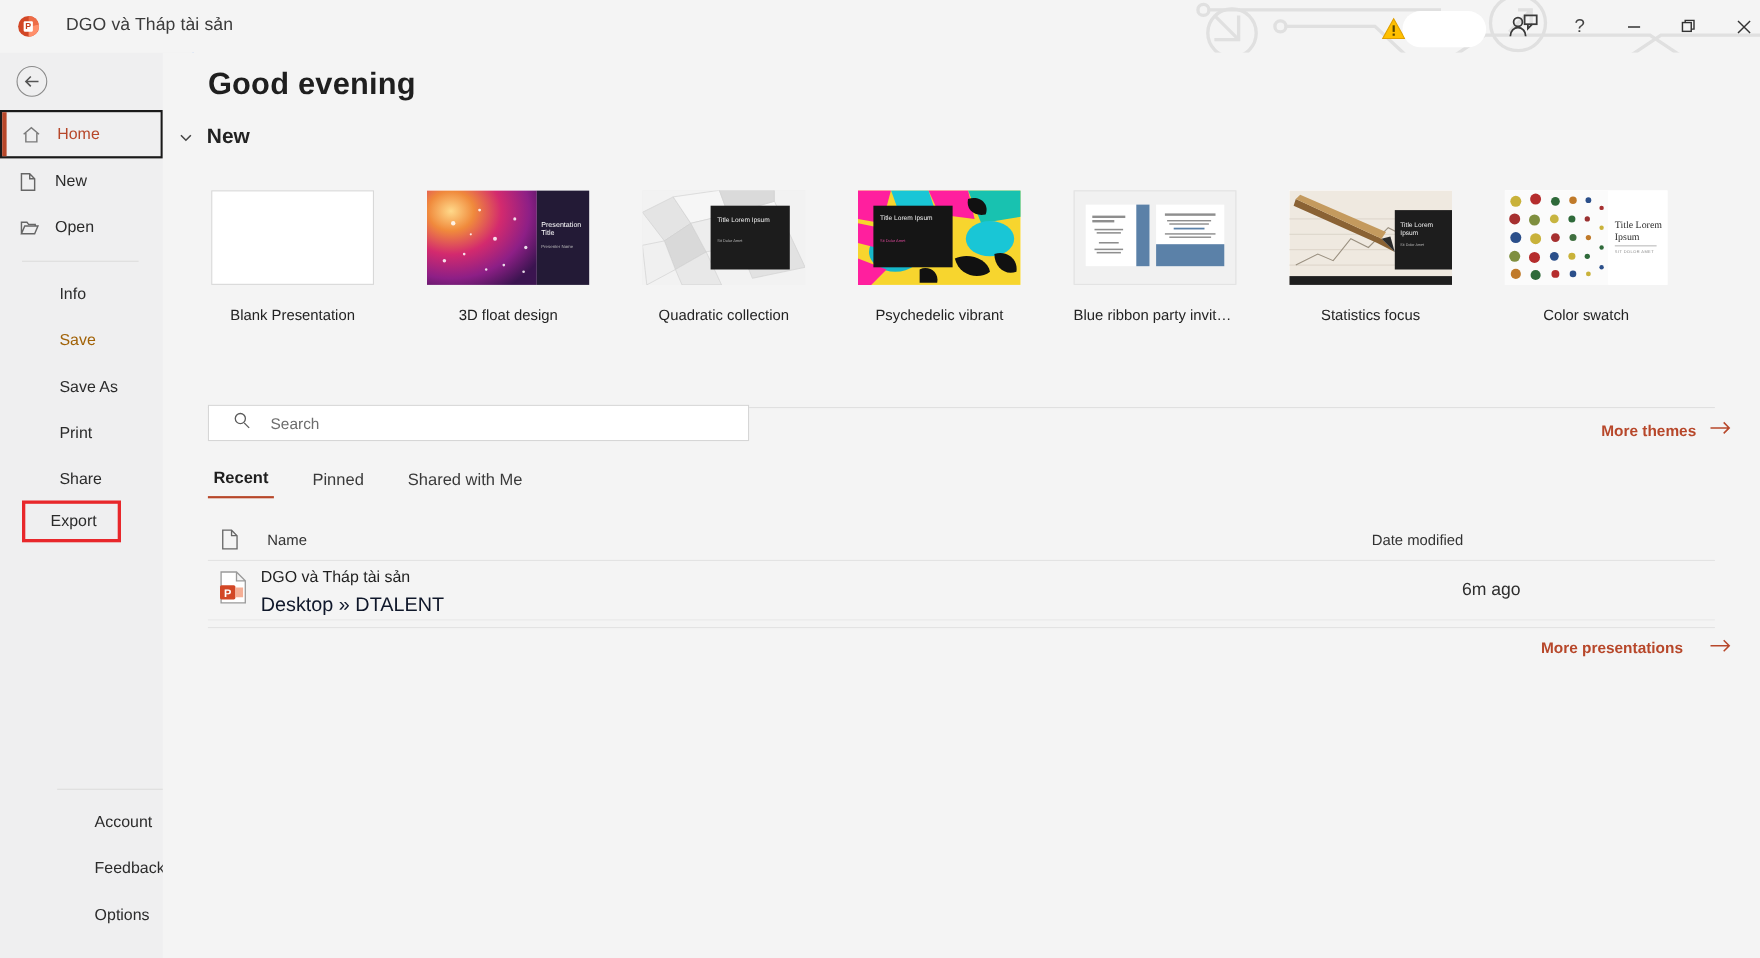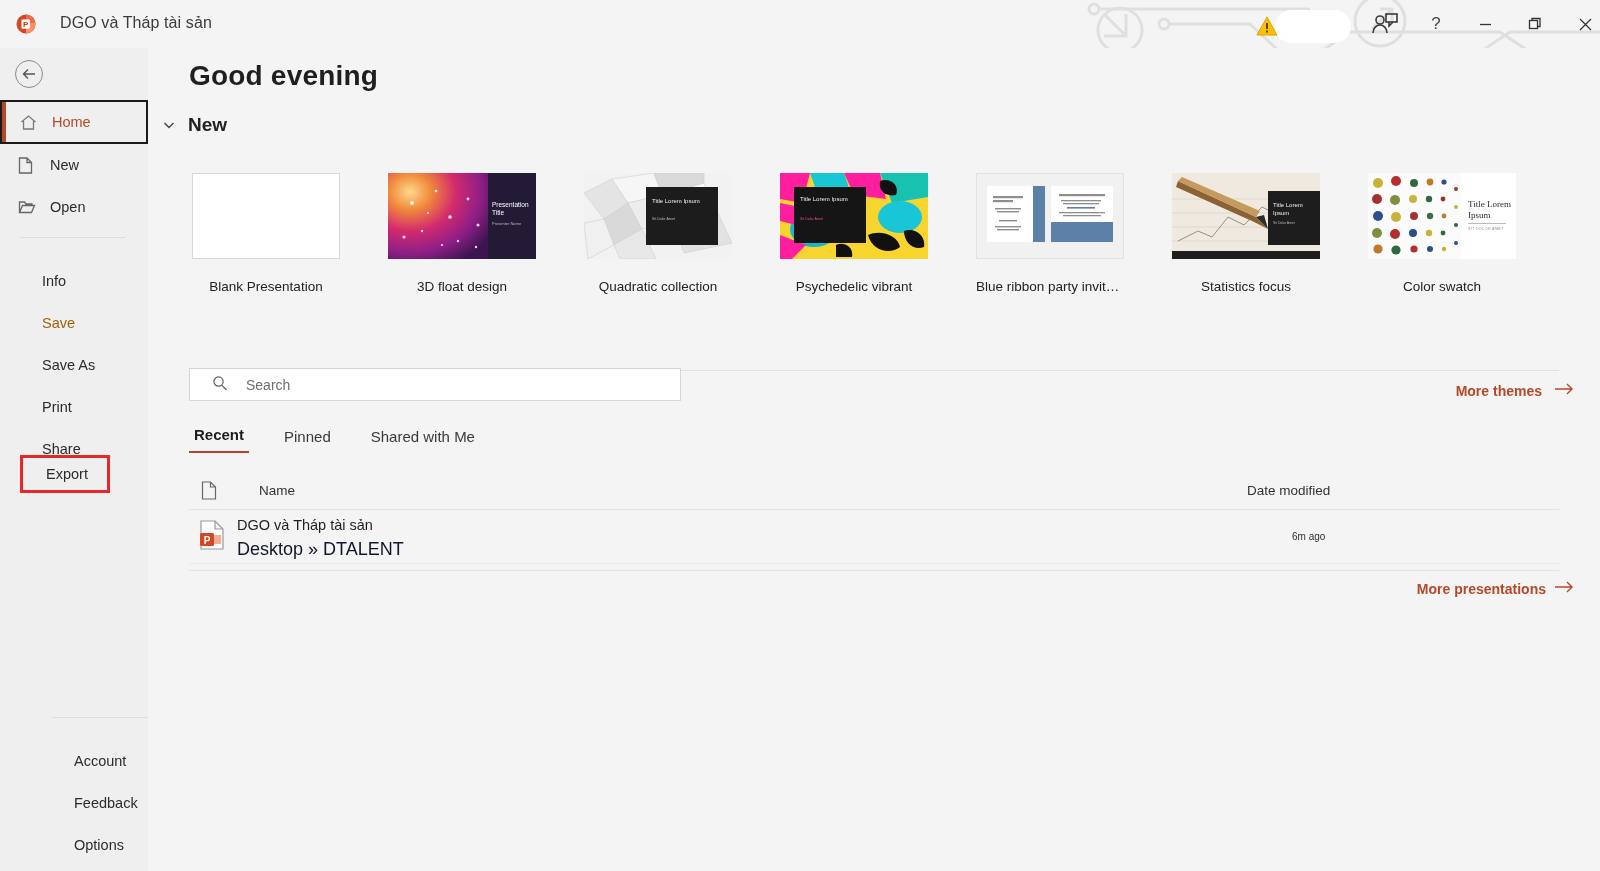--- a/index.html
+++ b/index.html
@@ -64,21 +64,21 @@
     position: absolute; left: 0; top: 52px; width: 148px;
   }
   .nav-item {
     position: relative; height: 42px;
     display: flex; align-items: center;
     font-size: 14.5px; color: #2b2b2b;
     padding-left: 18px;
   }
   .nav-item .ico { width: 22px; display: flex; align-items: center; justify-content: flex-start; margin-right: 10px; }
   .nav-item.with-icon { padding-left: 18px; }
-  .nav-item.no-icon { padding-left: 42px; align-items: flex-end; }
+  .nav-item.no-icon { padding-left: 54px; }
   .nav-item.active {
     color: #b7472a;
     background: #efeff0;
     border: 2px solid #1a1a1a;
     height: 44px;
   }
   .nav-item.active::before {
     content: ""; position: absolute; left: 0; top: 0; bottom: 0;
     width: 4px; background: #b7472a;
   }
@@ -158,41 +158,41 @@
     font-size: 15px; color: #3a3a3a; padding: 0 5px 8px 5px;
   }
   .tab.active { color: #1e1e1e; font-weight: bold; border-bottom: 2.5px solid #b7472a; }
 
   .list-header {
     position: absolute; left: 41px; top: 424px; width: 1370px; height: 38px;
     border-bottom: 1px solid #e3e3e3;
     display: flex; align-items: center;
   }
   .list-header .doc-ico { width: 34px; display: flex; justify-content: flex-start; margin-left: 12px; }
-  .col-name { font-size: 13.5px; color: #333; margin-left: 24px; }
+  .col-name { font-size: 13.5px; color: #333; margin-left: 8px; }
   .col-date { position: absolute; left: 1058px; font-size: 13.5px; color: #333; }
 
   .file-row {
     position: absolute; left: 41px; top: 462px; width: 1370px; height: 54px;
     border-bottom: 1px solid #e9e9e9;
     display: flex; align-items: center;
   }
   .file-row .fico { margin-left: 10px; margin-right: 12px; }
   .file-texts { display: flex; flex-direction: column; justify-content: center; }
   .file-name { font-size: 14.5px; color: #1f1f1f; line-height: 19px; }
   .file-path { font-size: 18px; color: #0f172a; line-height: 17px; margin-top: 6px; }
-  .file-date { position: absolute; left: 1103px; font-size: 10px; color: #2e2e2e; text-align: center; }
+  .file-date { position: absolute; left: 1140px; font-size: 16px; color: #2e2e2e; text-align: center; }
 
   .divider2 {
     position: absolute; left: 41px; top: 522px; width: 1370px;
     height: 1px; background: #e3e3e3;
   }
   .more-pres {
     position: absolute; right: 26px; top: 532px;
-    display: flex; align-items: center; gap: 8px;
+    display: flex; align-items: center; gap: 24px;
     font-size: 14px; color: #b7472a; font-weight: 600;
   }
 </style>
 </head>
 <body>
 
 <div class="titlebar">
 
   <span class="pp-logo">
     <svg width="26" height="26" viewBox="0 0 26 26">

